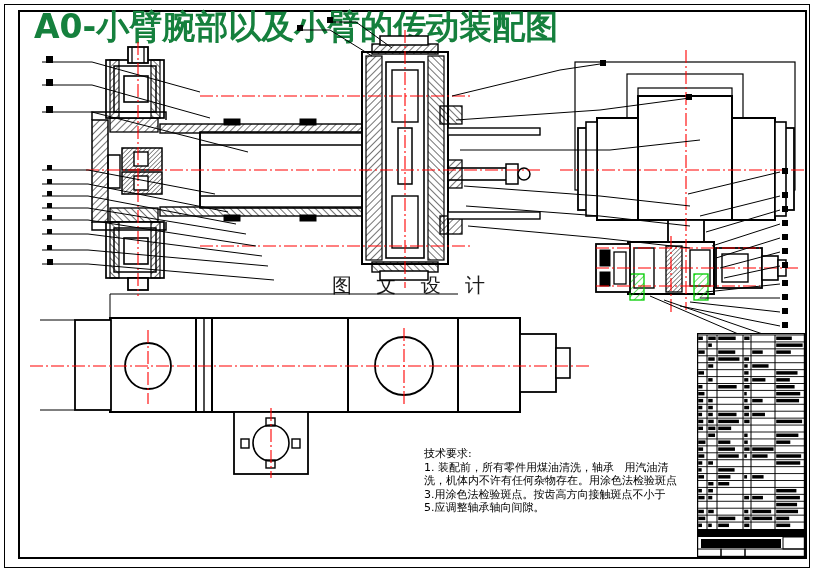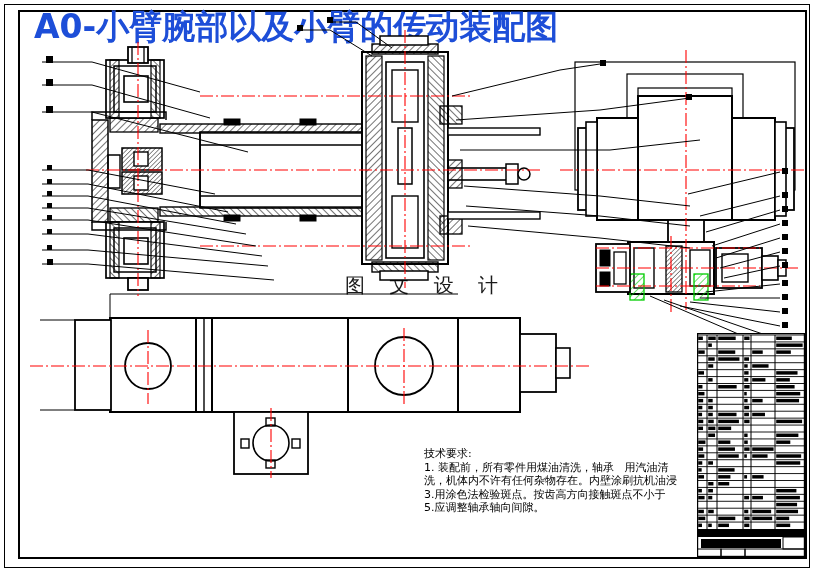--- a/index.html
+++ b/index.html
@@ -7,29 +7,29 @@
        font-family:"DejaVu Sans","Liberation Sans",sans-serif;}
   #sheet{position:relative;width:816px;height:574px;background:#ffffff;}
 
   
   .frame-outer{position:absolute;left:4px;top:4px;width:806px;height:564px;
                border:1px solid #000;box-sizing:border-box;}
   .frame-inner{position:absolute;left:18px;top:10px;width:789px;height:549px;
                border:2px solid #000;box-sizing:border-box;}
 
   
-  .title{position:absolute;left:34px;top:8px;color:#1d4ed8;
+  .title{position:absolute;left:34px;top:8px;color:#15803d;
          font-size:33px;font-weight:bold;letter-spacing:0px;
          font-family:"DejaVu Sans","Liberation Sans",sans-serif;
          white-space:nowrap;line-height:38px;}
 
   
   .watermark{position:absolute;left:332px;top:272px;font-size:20px;color:#1a1a1a;
              letter-spacing:9px;white-space:nowrap;
-             font-family:"DejaVu Serif","Liberation Serif",serif;margin-left:13px;}
+             font-family:"DejaVu Serif","Liberation Serif",serif;}
 
   
   .tech{position:absolute;left:424px;top:447px;width:262px;color:#000;
         font-size:11px;line-height:13.5px;
         font-family:"DejaVu Sans","Liberation Sans",sans-serif;}
   .tech div{white-space:pre-wrap;}
 
   
   svg.layer{position:absolute;left:0;top:0;width:816px;height:574px;overflow:visible;}
 
@@ -44,21 +44,21 @@
   <div class="frame-outer"></div>
   <div class="frame-inner"></div>
 
   <div class="title">A0-小臂腕部以及小臂的传动装配图</div>
 
   <div class="watermark">图 文 设 计</div>
 
   <div class="tech">
     <div>技术要求:</div>
     <div>1. 装配前，所有零件用煤油清洗，轴承   用汽油清</div>
-    <div>洗，机体内不许有任何杂物存在。内壁涂刷抗机油浸</div>
+    <div>洗，机体内不许有任何杂物存在。用涂色法检验斑点</div>
     <div>3.用涂色法检验斑点。按齿高方向接触斑点不小于</div>
     <div>5.应调整轴承轴向间隙。</div>
   </div>
 
   <svg class="layer" viewBox="0 0 816 574">
     <defs>
       <pattern id="hatchR" width="5" height="5" patternTransform="rotate(45)" patternUnits="userSpaceOnUse">
         <line x1="0" y1="0" x2="0" y2="5" stroke="#000" stroke-width="1.1"></line>
       </pattern>
       <pattern id="hatchL" width="5" height="5" patternTransform="rotate(-45)" patternUnits="userSpaceOnUse">

